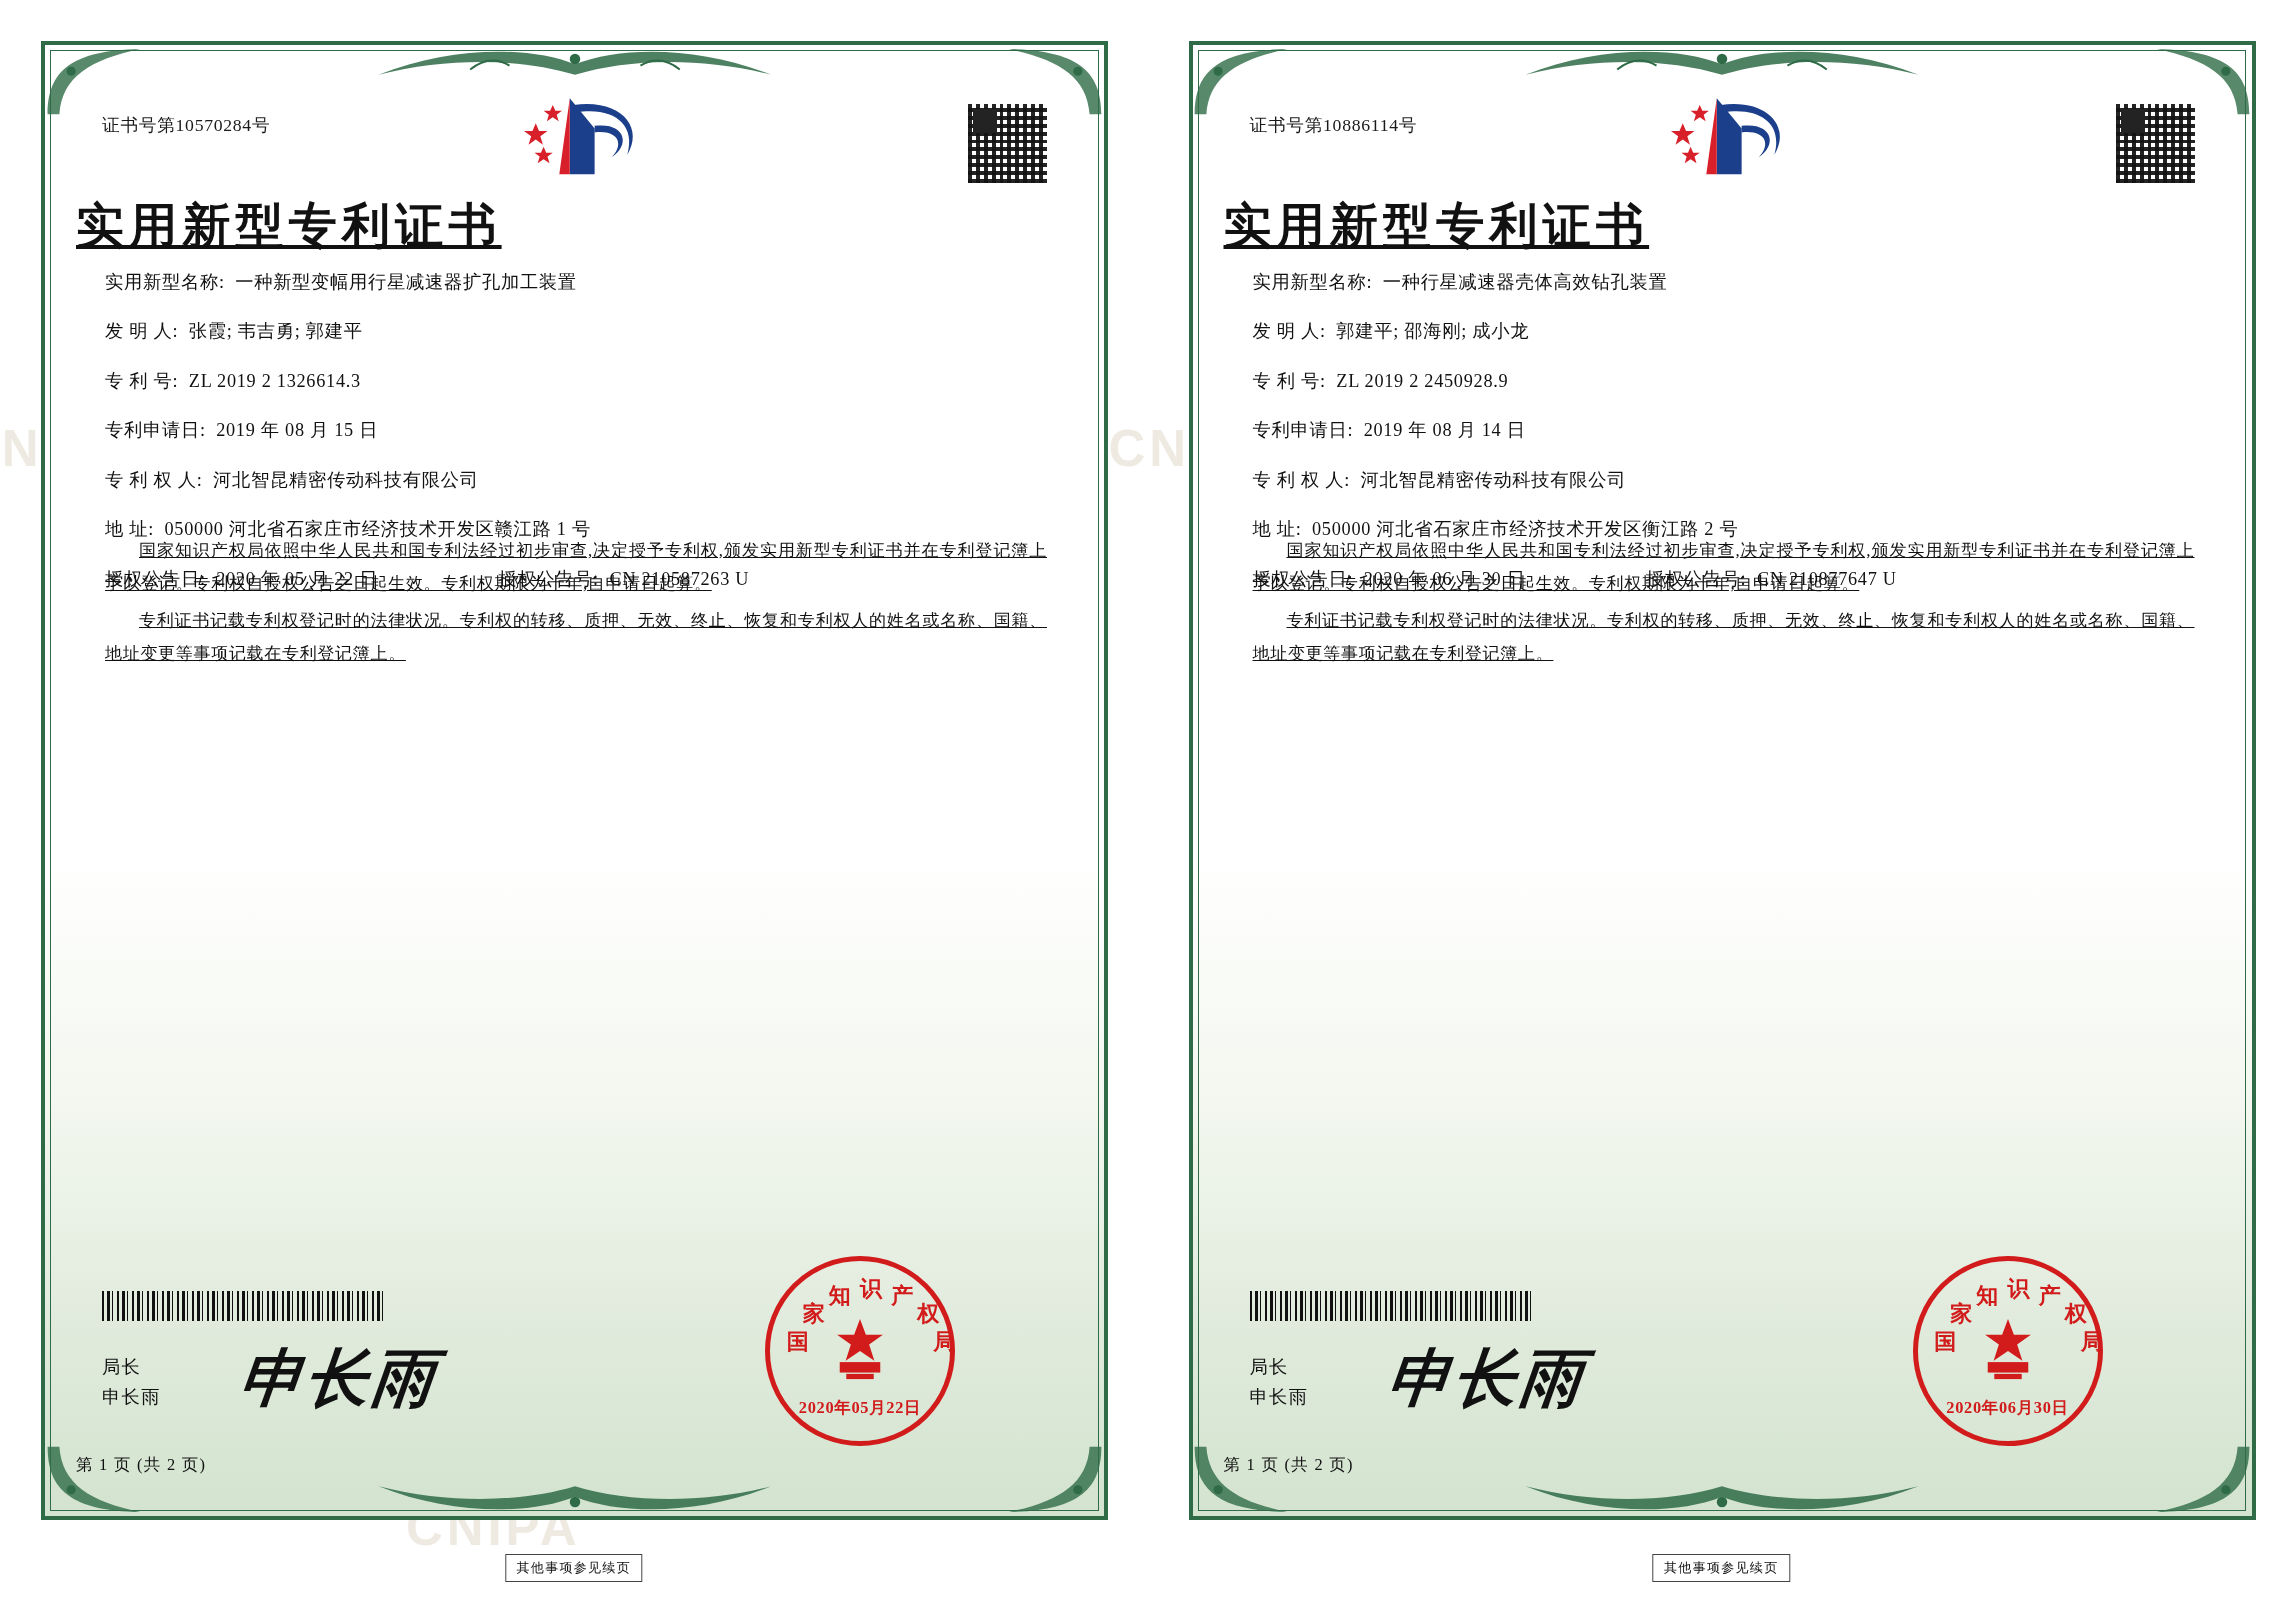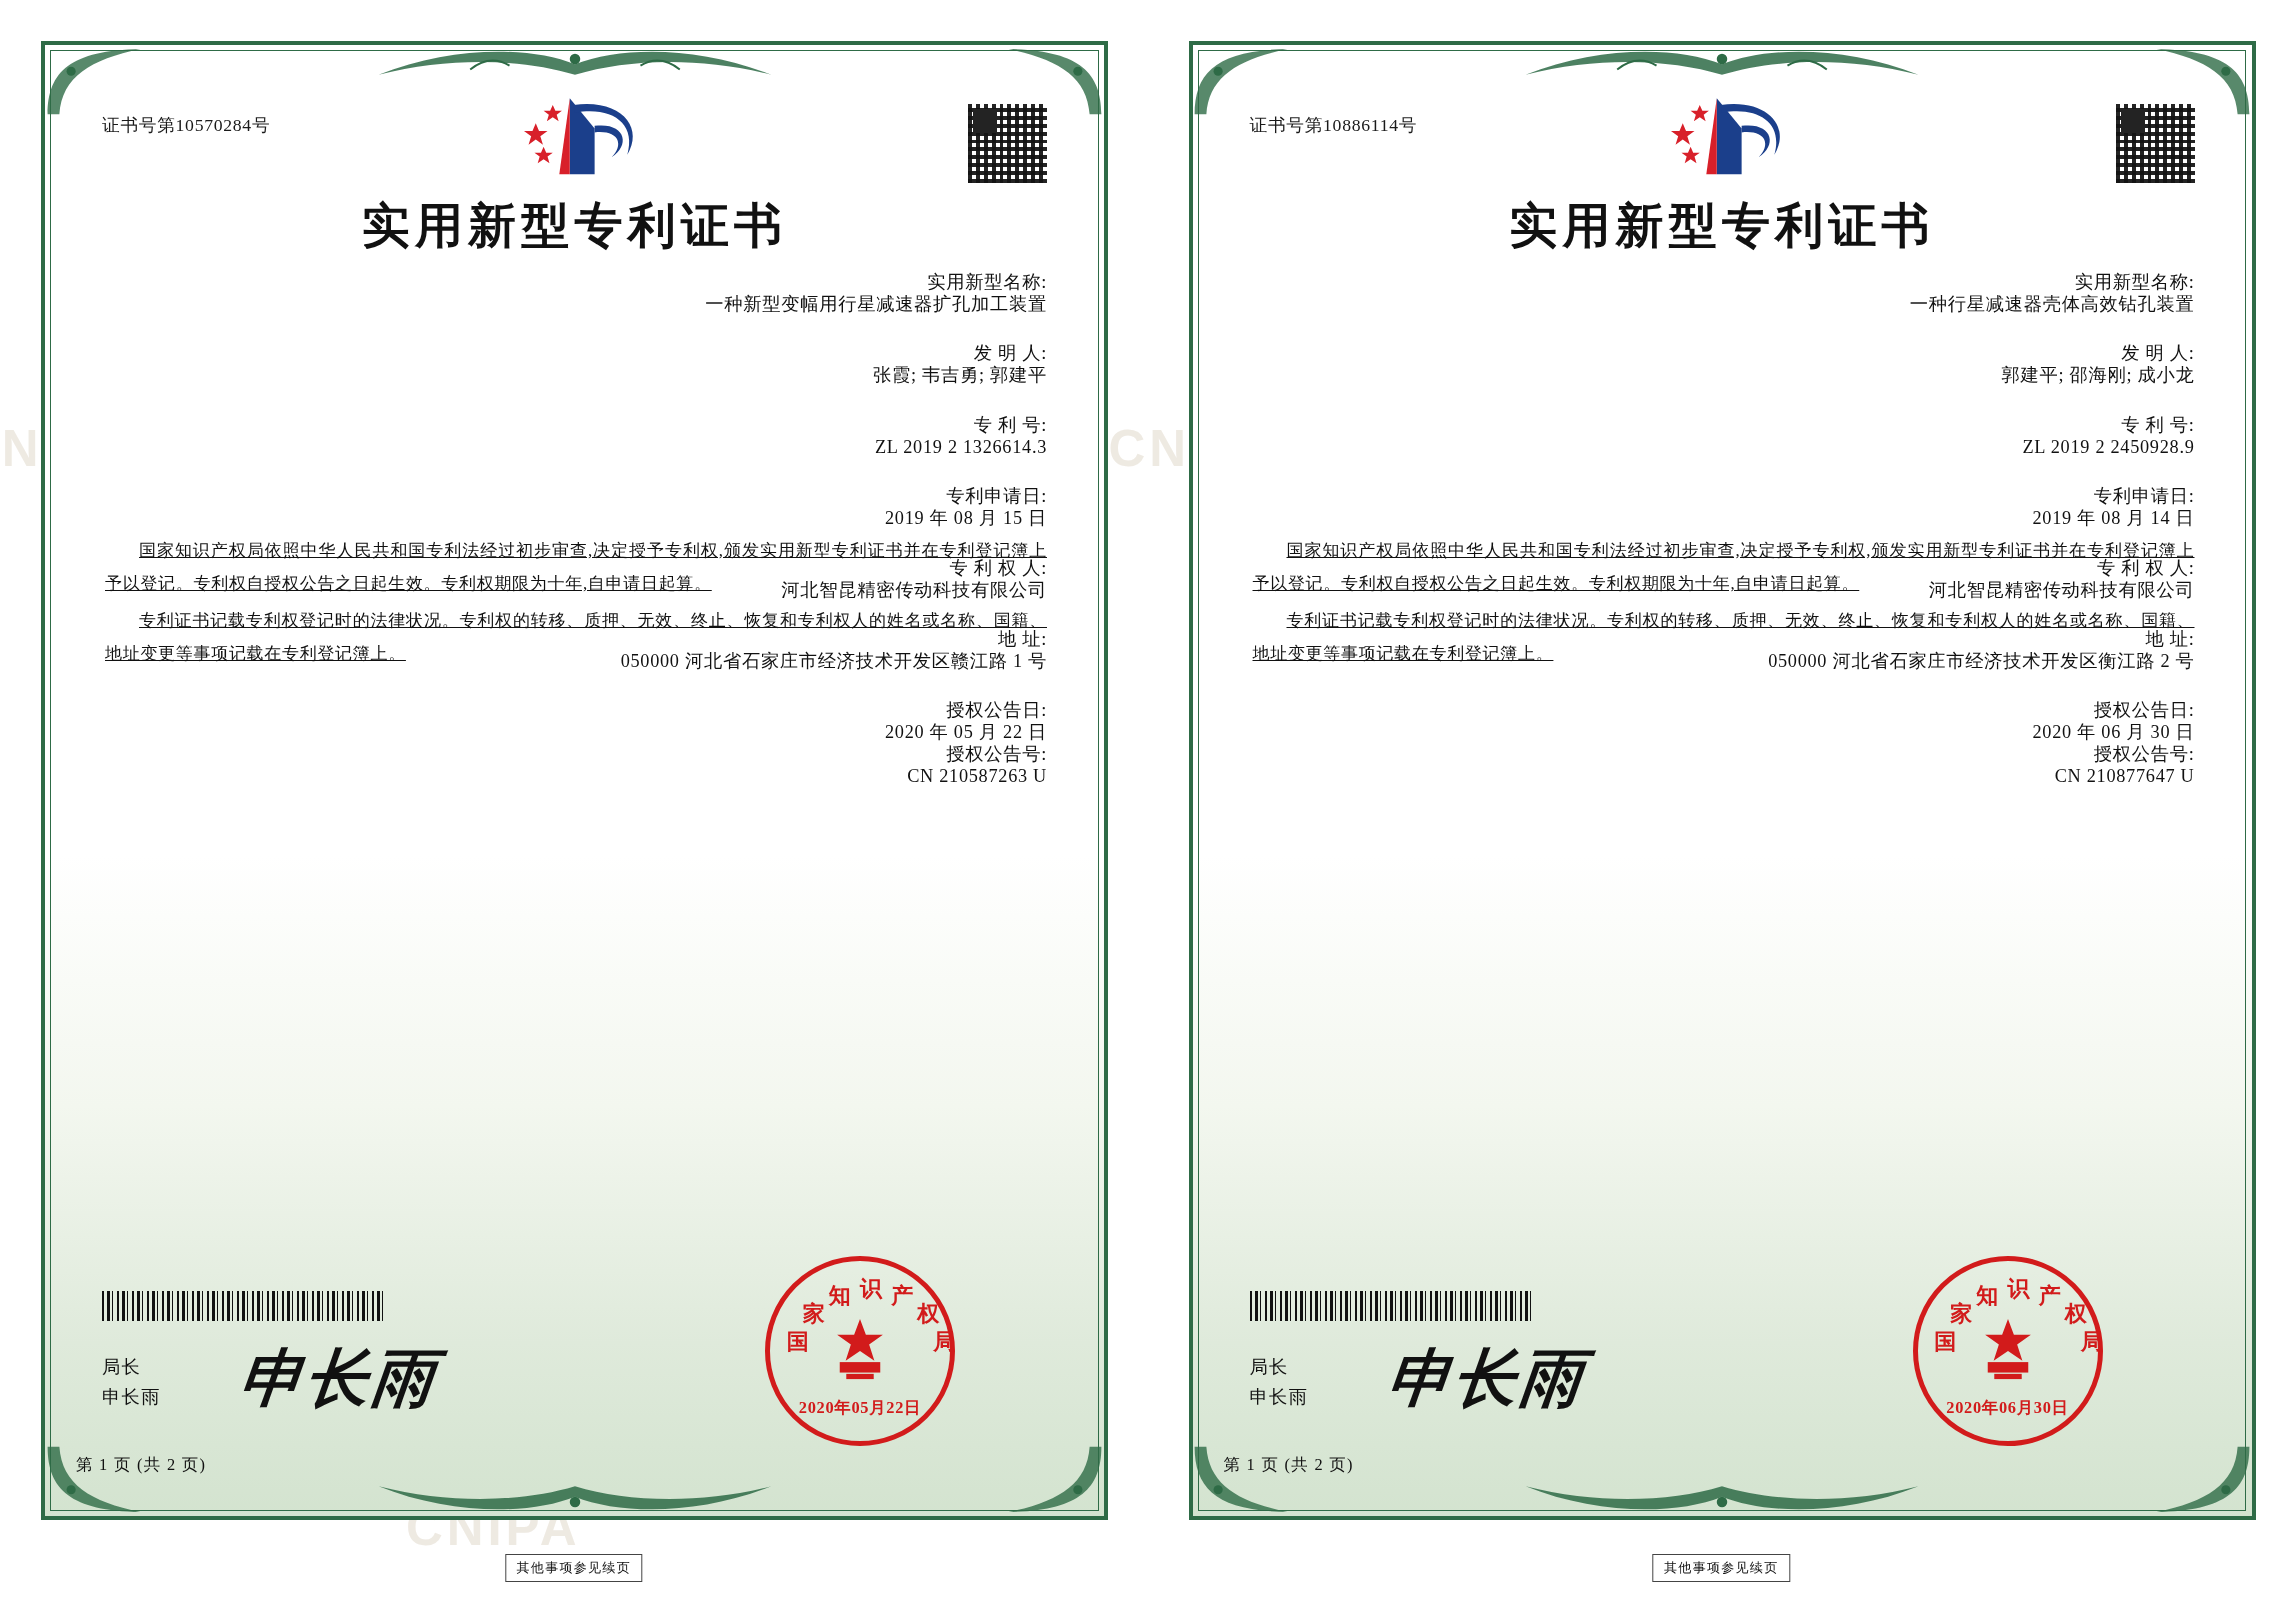--- a/index.html
+++ b/index.html
@@ -156,42 +156,41 @@
     border: 3.9px solid #111;
     background: #fff;
     box-shadow: 44px 0 0 0 #111 inset;
   }
 
   .title {
     position: absolute;
     left: 0;
     right: 0;
     top: 118px;
-    text-align: center;
     font-size: 48px;
     font-weight: bold;
     letter-spacing: 5.2px;
     color: #111;
     font-family: "DejaVu Serif", serif;
+    text-decoration: underline;
   }
 
   .fields {
     position: absolute;
     left: 29px;
     right: 26px;
     top: 196px;
   }
   .row {
     display: flex;
-    align-items: flex-end;
+    align-items: center;
     margin-bottom: 27.5px;
     font-size: 18.3px;
     color: #111;
     line-height: 1.2;
-    flex-direction: column;
   }
   .lbl {
     flex: 0 0 auto;
     letter-spacing: 0.7px;
     white-space: nowrap;
   }
   .val {
     margin-left: 10.5px;
     letter-spacing: 0.7px;
     white-space: nowrap;

